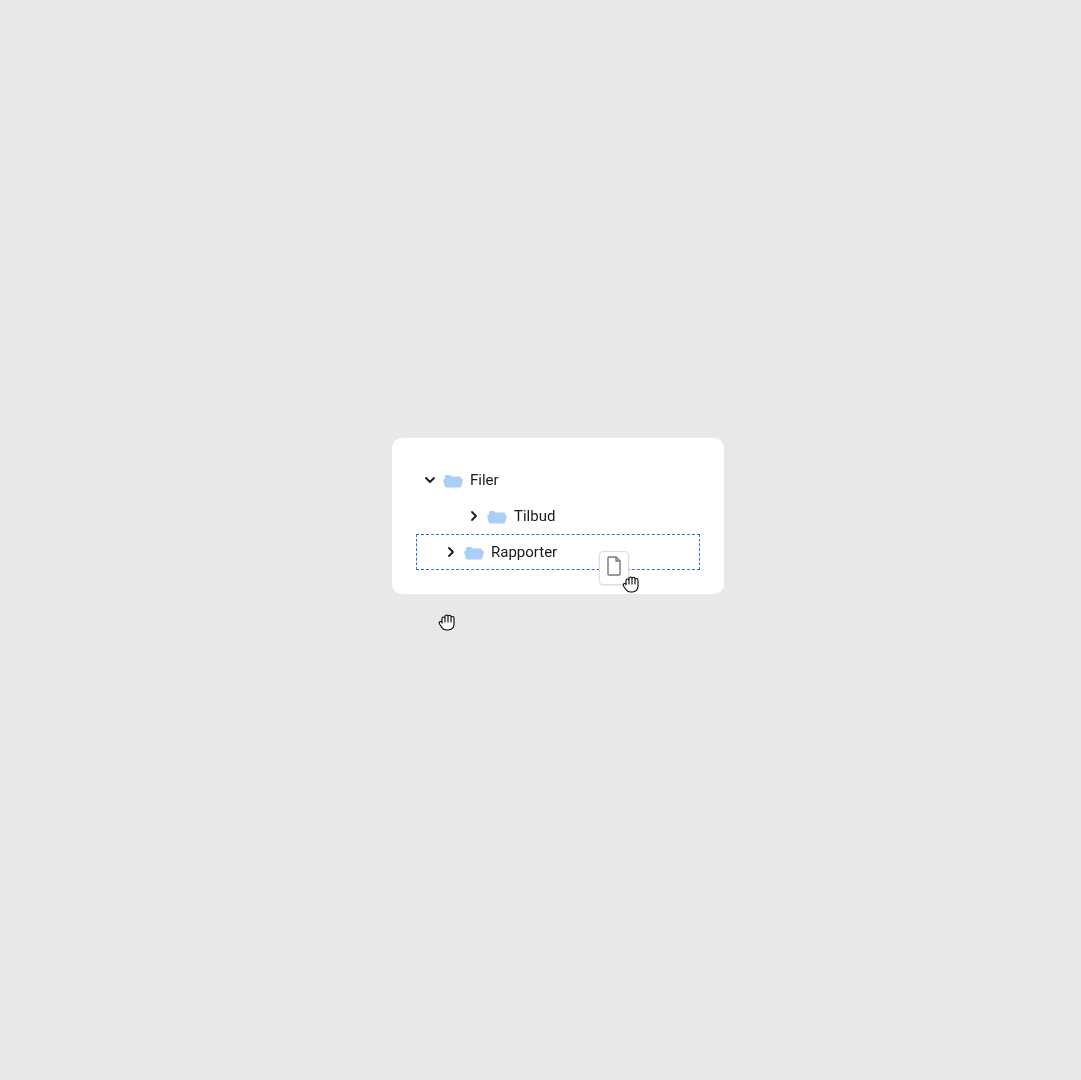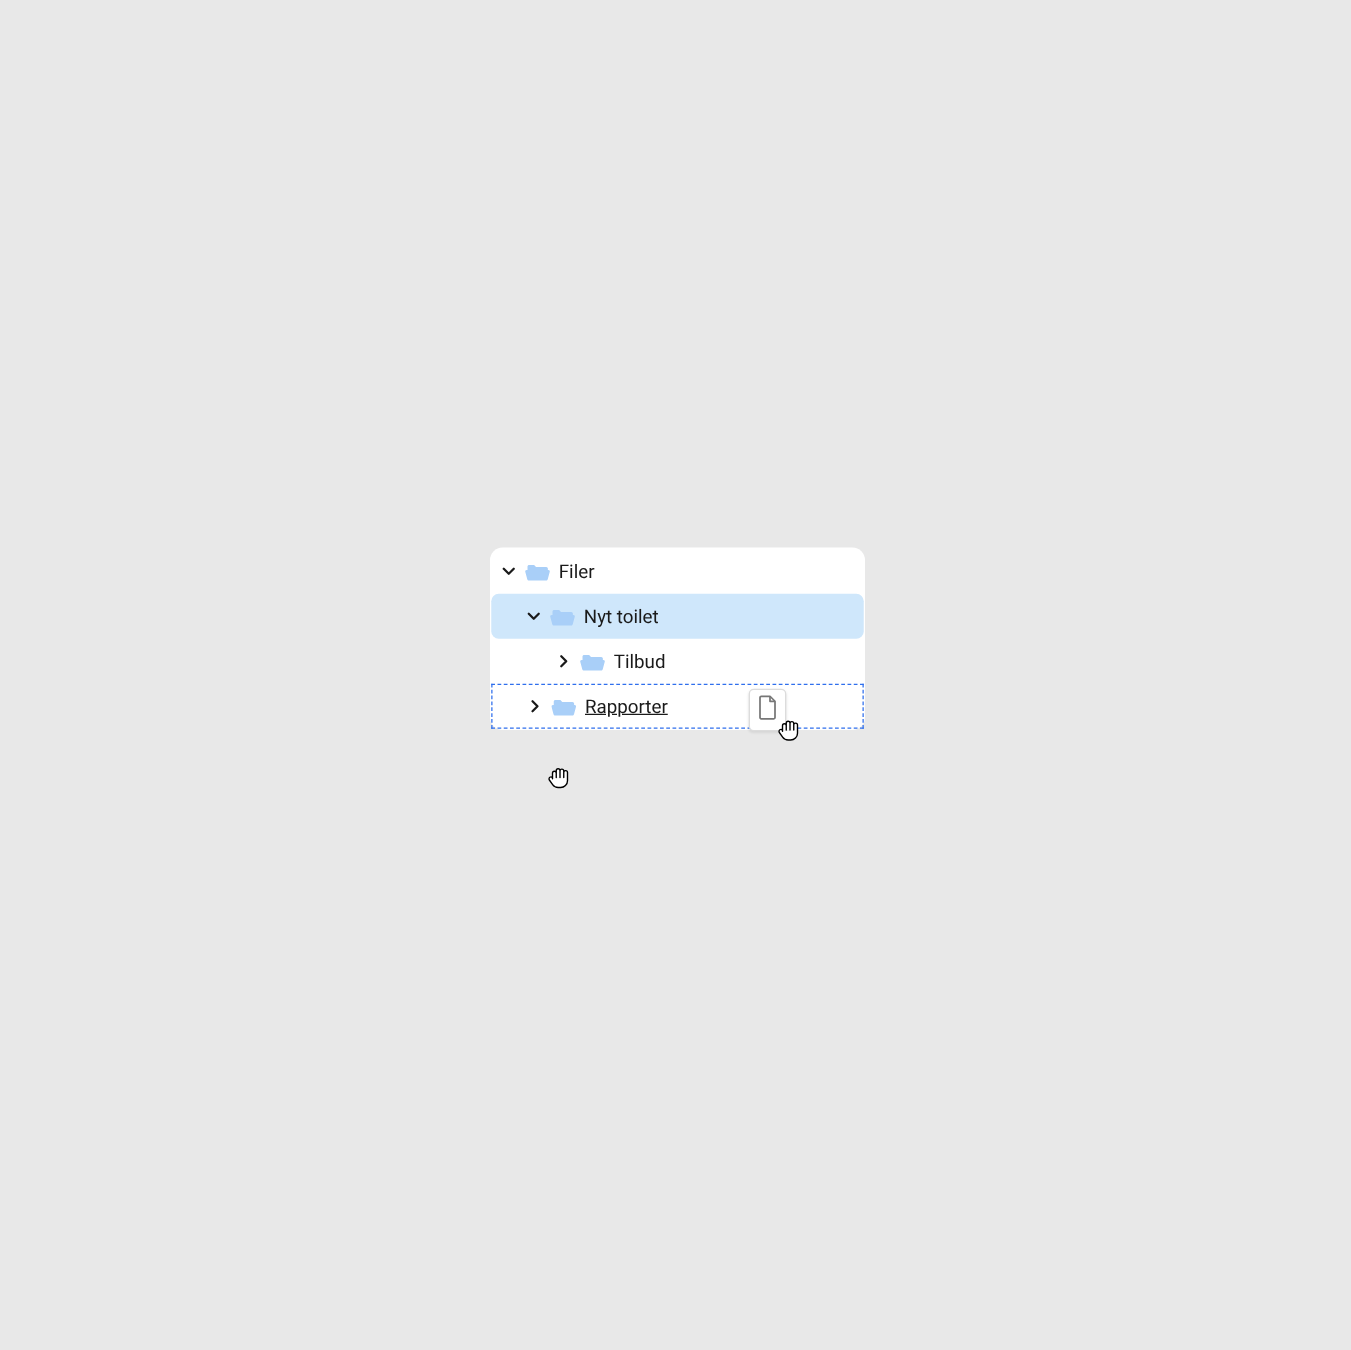--- a/index.html
+++ b/index.html
@@ -9,40 +9,39 @@
     background: #E8E8E8;
     font-family: -apple-system, BlinkMacSystemFont, "Segoe UI", Roboto, "Helvetica Neue", Arial, sans-serif;
     font-size: 15px;
     color: #1a1a1a;
     position: relative;
   }
   .panel {
     position: absolute;
     left: 392px;
     top: 438px;
-    width: 300px;
+    width: 332px;
     background: #ffffff;
     border-radius: 10px;
-    padding: 1px;
+    padding: 24px;
   }
   .row {
     display: flex;
     align-items: center;
     height: 36px;
     border-radius: 6px;
     padding-left: 4px;
     position: relative;
   }
   .row.selected {
     background: #CFE7FB;
   }
   .row.drop-target {
     border: 1.5px dashed #2F6FED;
     border-radius: 0;
-    text-decoration: underline;
   }
   .indent-0 { padding-left: 4px; }
   .indent-1 { padding-left: 24px; }
   .indent-2 { padding-left: 48px; }
   .disclosure {
     width: 20px;
     height: 20px;
     flex: 0 0 20px;
     display: flex;
     align-items: center;
@@ -129,33 +128,20 @@
         </svg>
     </span>
     <span class="folder">
       <svg viewBox="0 0 20 18">
           <use href="#folder-open"></use>
         </svg>
     </span>
     <span class="label">Filer</span>
   </div>
 
-  <div class="row indent-1 selected">
-    <span class="disclosure">
-      <svg viewBox="0 0 14 14">
-          <use href="#chev-down"></use>
-        </svg>
-    </span>
-    <span class="folder">
-      <svg viewBox="0 0 20 18">
-          <use href="#folder-open"></use>
-        </svg>
-    </span>
-    <span class="label">Nyt toilet</span>
-  </div>
 
   <div class="row indent-2">
     <span class="disclosure">
       <svg viewBox="0 0 14 14">
           <use href="#chev-right"></use>
         </svg>
     </span>
     <span class="folder">
       <svg viewBox="0 0 20 18">
           <use href="#folder-open"></use>

